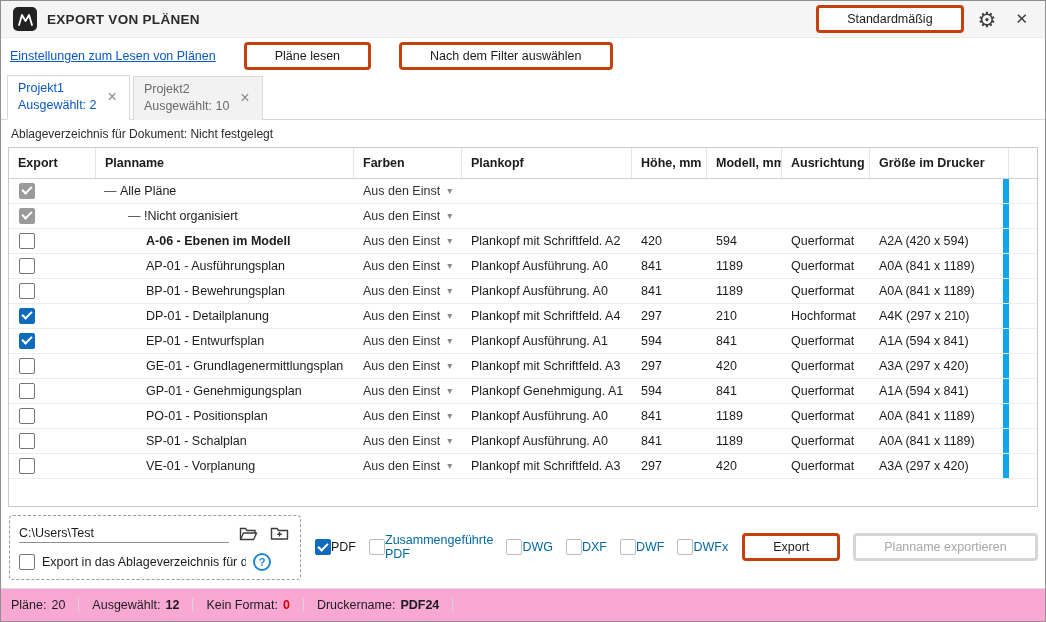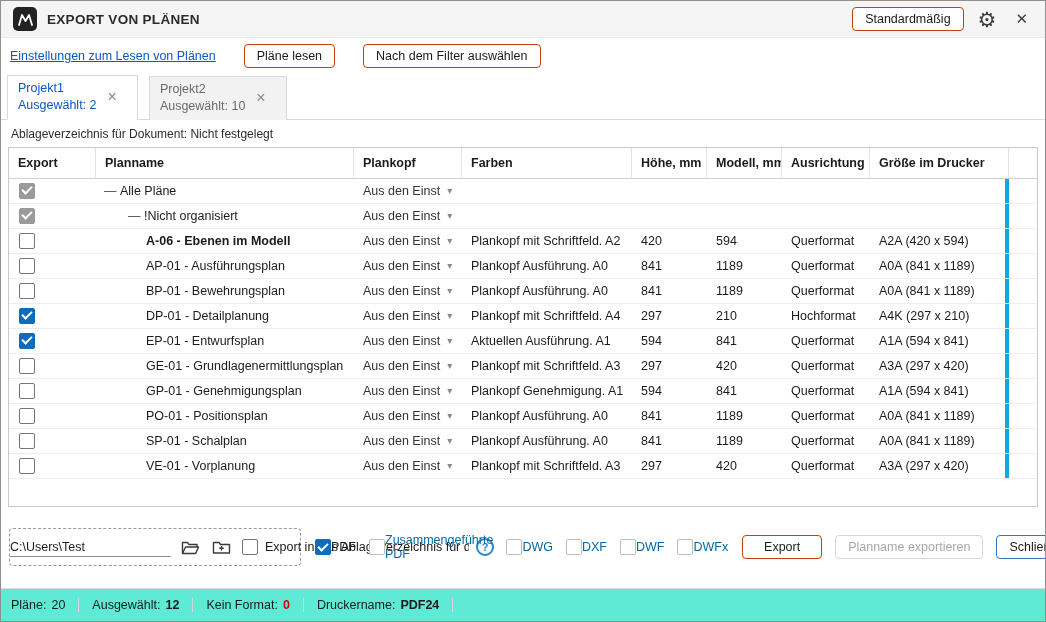--- a/index.html
+++ b/index.html
@@ -4,31 +4,31 @@
 <style>
   *{box-sizing:border-box;margin:0;padding:0}
   html,body{width:1046px;height:622px}
   body{font-family:"Liberation Sans","DejaVu Sans",sans-serif;font-size:13px;color:#1b1b1b;background:#fff}
   .app{width:1046px;height:622px;border:1px solid #8f8f8f;display:flex;flex-direction:column;background:#fff;overflow:hidden}
 
   .titlebar{flex:0 0 37px;background:#f5f5f5;display:flex;align-items:center;padding:0 12px;gap:10px;border-bottom:1px solid #ebebeb}
   .logo{width:24px;height:24px;background:#222;border-radius:5px;display:flex;align-items:center;justify-content:center;flex:0 0 24px}
   .title{font-weight:bold;font-size:13.5px;color:#2b2b2b;letter-spacing:.3px}
   .spacer{flex:1}
-  .btn{background:#fff;border:1px solid #c2410c;border-radius:4px;padding:4px 12px;font-size:12.5px;color:#1b1b1b;cursor:pointer;font-family:inherit;white-space:nowrap}
+  .btn{background:#fff;border:3px solid #c2410c;border-radius:4px;padding:4px 28px;font-size:12.5px;color:#1b1b1b;cursor:pointer;font-family:inherit;white-space:nowrap}
   .btn.primary{border-color:#3574c0}
   .btn.disabled{color:#a8a8a8;border-color:#d6d6d6;cursor:default}
   .gear{font-size:21px;color:#3c3c3c;line-height:1;cursor:pointer;margin:0 4px}
   .win-close{font-size:15px;color:#3c3c3c;cursor:pointer;padding:2px 5px}
 
   .actionbar{flex:0 0 35px;display:flex;align-items:center;gap:28px;padding:0 9px;background:#fff}
   .link{color:#0a58c2;text-decoration:underline;font-size:12.5px;cursor:pointer}
 
   .tabstrip{flex:0 0 44px;display:flex;align-items:flex-end;padding:0 6px;border-bottom:1px solid #d9d9d9;margin-top:2px}
-  .tab{display:flex;align-items:center;gap:9px;padding:4px 18px 5px 10px;border:1px solid #d9d9d9;border-bottom:none;background:#f2f2f2;margin-right:11px;margin-bottom:-1px;cursor:pointer;min-width:104px}
+  .tab{display:flex;align-items:center;gap:9px;padding:4px 10px 5px 10px;border:1px solid #d9d9d9;border-bottom:none;background:#f2f2f2;margin-right:3px;margin-bottom:-1px;cursor:pointer;min-width:104px}
   .tab.active{background:#fff;border-bottom:1px solid #fff}
   .tab-title,.tab-sub{font-size:12.5px;color:#6b6b6b;line-height:1.35}
   .tab.active .tab-title,.tab.active .tab-sub{color:#0a58c2}
   .tab-close{color:#8a8a8a;font-size:16px;padding:0 2px;cursor:pointer;line-height:1}
 
   .docnote{flex:0 0 27px;display:flex;align-items:center;padding:2px 10px 0 10px;font-size:12px;color:#2c2c2c}
 
   .table-wrap{margin:0 7px;border:1px solid #c9c9c9;height:360px;flex:0 0 360px;display:flex;flex-direction:column;overflow:hidden;background:#fff}
   .grid{display:grid;grid-template-columns:87px 258px 108px 170px 75px 75px 88px 139px 1fr}
   .thead{flex:0 0 31px;border-bottom:1px solid #d2d2d2}
@@ -38,44 +38,44 @@
   .trow{height:25px;border-bottom:1px solid #ededed}
   .cell{display:flex;align-items:center;padding:0 9px;font-size:12.5px;overflow:hidden;white-space:nowrap;color:#1b1b1b}
   .c-export{padding-left:10px}
   .c-name.lvl0{padding-left:8px}
   .c-name.lvl1{padding-left:32px}
   .c-name.lvl2{padding-left:50px}
   .c-name.b .nm{font-weight:bold}
   .expander{color:#474747;width:16px;flex:0 0 16px;cursor:pointer}
   .c-colors .cv{color:#333}
   .chev{margin-left:7px;color:#8a8a8a;font-size:10px}
-  .c-size{border-right:4px solid #0ea5e9}
+  .c-size{border-right:6px solid #0ea5e9}
 
   .cb{width:16px;height:16px;border:1px solid #767676;border-radius:2px;background:#fff;display:inline-flex;align-items:center;justify-content:center;flex:0 0 16px;cursor:pointer}
   .cb.on{background:#0f6cbd;border-color:#0f6cbd}
   .cb.mixed{background:#9a9a9a;border-color:#9a9a9a}
   .cb.on::after,.cb.mixed::after{content:"";width:8px;height:4px;border-left:2px solid #fff;border-bottom:2px solid #fff;transform:rotate(-45deg);margin-top:-3px}
 
   .bottom{flex:1;display:flex;align-items:center;padding:6px 8px;gap:14px}
-  .outbox{border:1px dashed #9a9a9a;border-radius:4px;padding:8px 0;width:292px;display:flex;flex-direction:row;gap:9px;flex:0 0 292px}
+  .outbox{border:1px dashed #9a9a9a;border-radius:4px;padding:8px 9px;width:292px;display:flex;flex-direction:column;gap:9px;flex:0 0 292px}
   .pathrow{display:flex;align-items:center;gap:8px}
   .path-input{flex:1;border:none;border-bottom:1px solid #8f8f8f;font-family:inherit;font-size:12.5px;padding:2px 0;outline:none;background:transparent;color:#1b1b1b}
   .iconbtn{width:23px;height:20px;display:flex;align-items:center;justify-content:center;cursor:pointer;flex:0 0 23px}
   .cbrow{display:flex;align-items:center;gap:7px}
   .cb-label{font-size:12.5px;white-space:nowrap;overflow:hidden;width:204px}
   .help{width:18px;height:18px;border:2px solid #1f87d2;border-radius:50%;color:#1f87d2;font-size:11px;font-weight:bold;display:flex;align-items:center;justify-content:center;flex:0 0 18px;cursor:pointer}
   .formats{display:flex;align-items:center;gap:13px}
   .fmt{display:flex;align-items:center;cursor:pointer}
   .fmt .lbl{font-size:12.5px;color:#1b1b1b}
   .fmt.disabled .lbl{color:#0369a1}
   .fmt.disabled .cb{border-color:#bdbdbd}
   .btns{margin-left:auto;display:flex;gap:13px;align-items:center;padding-right:2px}
   .btn.wide{min-width:80px}
 
-  .statusbar{flex:0 0 33px;border-top:1px solid #dcdcdc;display:flex;align-items:center;padding:0 10px;font-size:12.5px;background:#5eead4}
+  .statusbar{flex:0 0 33px;border-top:1px solid #dcdcdc;display:flex;align-items:center;padding:0 10px;font-size:12.5px;background:#f9a8d4}
   .st-item{display:flex;align-items:center;gap:5px;padding-right:13px;margin-right:13px;border-right:1px solid #d6d6d6}
   .st-val.bold{font-weight:bold}
 </style>
 </head>
 <body>
 
 <div class="app">
 
   <div class="titlebar">
     <span class="logo">
@@ -112,22 +112,22 @@
         <span class="tab-close">×</span>
       </div>
     </div>
 
   <div class="docnote">Ablageverzeichnis für Dokument: Nicht festgelegt</div>
 
   <div class="table-wrap">
     <div class="thead grid">
         <div class="th">Export</div>
         <div class="th">Planname</div>
+        <div class="th">Farben</div>
         <div class="th">Plankopf</div>
-        <div class="th">Farben</div>
         <div class="th">Höhe, mm</div>
         <div class="th">Modell, mm</div>
         <div class="th">Ausrichtung</div>
         <div class="th">Größe im Drucker</div>
         <div class="th gutter"></div>
       </div>
     <div class="tbody">
         <div class="trow grid">
           <div class="cell c-export">
             <span class="cb mixed"></span>
@@ -242,21 +242,21 @@
           <div class="cell c-export">
             <span class="cb on"></span>
           </div>
           <div class="cell c-name lvl2">
             <span class="nm">EP-01 - Entwurfsplan</span>
           </div>
           <div class="cell c-colors">
             <span class="cv">Aus den Einst</span>
             <span class="chev">▾</span>
           </div>
-          <div class="cell">Aktuellen Ausführung. A1</div>
+          <div class="cell">Plankopf Ausführung. A1</div>
           <div class="cell">594</div>
           <div class="cell">841</div>
           <div class="cell">Querformat</div>
           <div class="cell c-size">A1A (594 x 841)</div>
           <div class="cell"></div>
         </div>
         <div class="trow grid">
           <div class="cell c-export">
             <span class="cb off"></span>
           </div>

